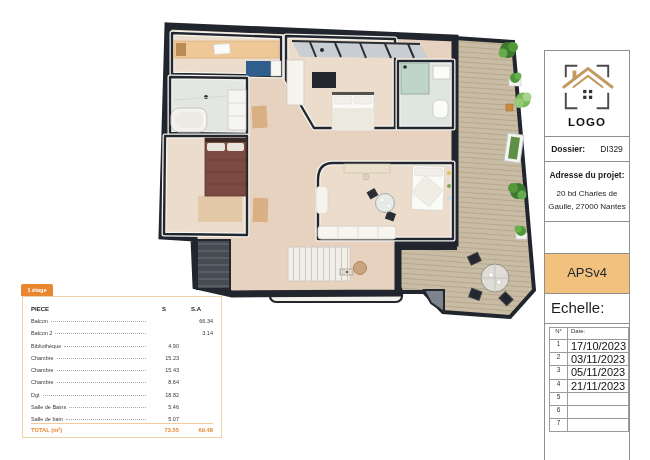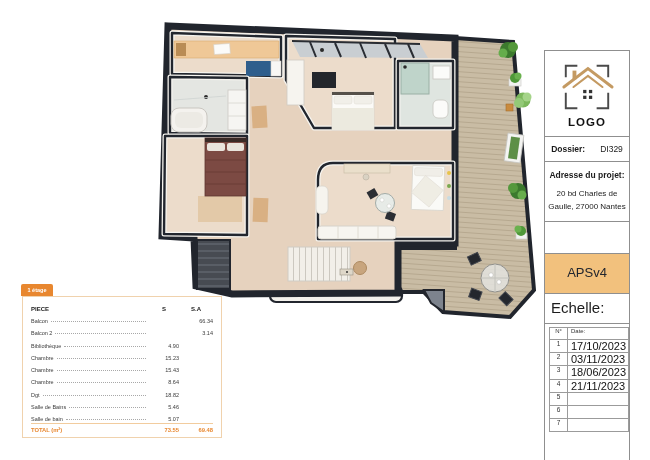--- a/index.html
+++ b/index.html
@@ -349,21 +349,21 @@
         <div class="drow">
             <span class="dn">1</span>
             <span class="dd">17/10/2023</span>
           </div>
         <div class="drow">
             <span class="dn">2</span>
             <span class="dd">03/11/2023</span>
           </div>
         <div class="drow">
             <span class="dn">3</span>
-            <span class="dd">18/06/2023</span>
+            <span class="dd">05/11/2023</span>
           </div>
         <div class="drow">
             <span class="dn">4</span>
             <span class="dd">21/11/2023</span>
           </div>
         <div class="drow">
             <span class="dn">5</span>
             <span class="dd"></span>
           </div>
         <div class="drow">

